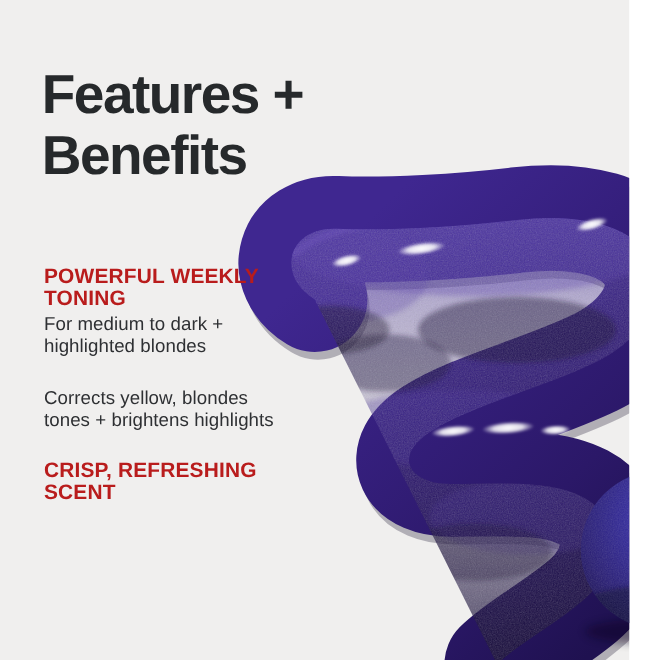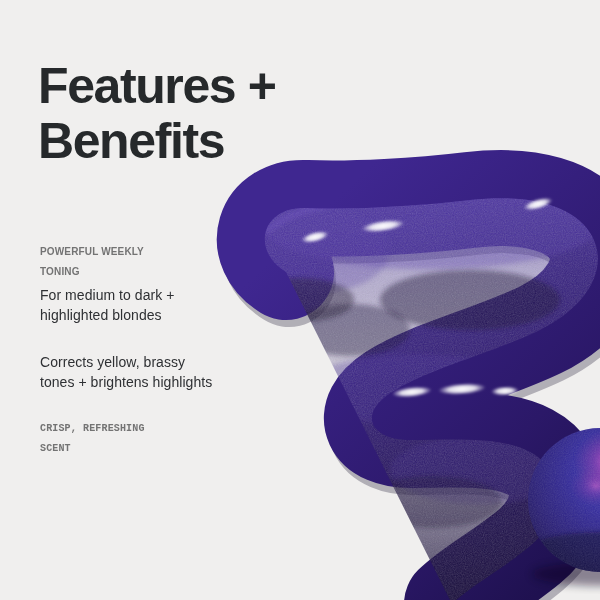--- a/index.html
+++ b/index.html
@@ -9,24 +9,25 @@
   }
   body {
     width: 600px;
     height: 600px;
     overflow: hidden;
     font-family: "Liberation Sans", sans-serif;
   }
 
   #page {
     position: relative;
-    width: 600px;
+    width: 524px;
     height: 600px;
     background: #f0efee;
     overflow: hidden;
+    padding-left: 48px;
   }
 
   
   #swatch-art {
     position: absolute;
     inset: 0;
     width: 600px;
     height: 600px;
   }
 
@@ -56,37 +57,36 @@
     left: 40px;
     top: 242px;
     width: 215px;
   }
 
   .feature-block {
     margin-bottom: 27px;
   }
   .feature-block:last-child {
     margin-bottom: 0;
-    font-family: Liberation Mono, monospace;
   }
 
   .feature-heading {
     margin: 0 0 3px 0;
-    font-size: 10px;
+    font-size: 19px;
     line-height: 20px;
     font-weight: 700;
     letter-spacing: 0.15px;
-    color: #737373;
+    color: #b91c1c;
     text-transform: uppercase;
     white-space: pre-line;
   }
 
   .feature-desc {
     margin: 0;
-    font-size: 14px;
+    font-size: 17px;
     line-height: 20px;
     font-weight: 400;
     letter-spacing: 0.05px;
     color: #2e3033;
     white-space: pre-line;
   }
 </style>
 </head>
 <body>
 
@@ -234,21 +234,21 @@
     <div id="feature-list">
 
       <div class="feature-block">
         <h2 class="feature-heading">POWERFUL WEEKLY
 TONING</h2>
         <p class="feature-desc">For medium to dark +
 highlighted blondes</p>
       </div>
 
       <div class="feature-block">
-        <p class="feature-desc">Corrects yellow, brassy
+        <p class="feature-desc">Corrects yellow, blondes
 tones + brightens highlights</p>
       </div>
 
       <div class="feature-block">
         <h2 class="feature-heading">CRISP, REFRESHING
 SCENT</h2>
       </div>
 
     </div>
   </div>

